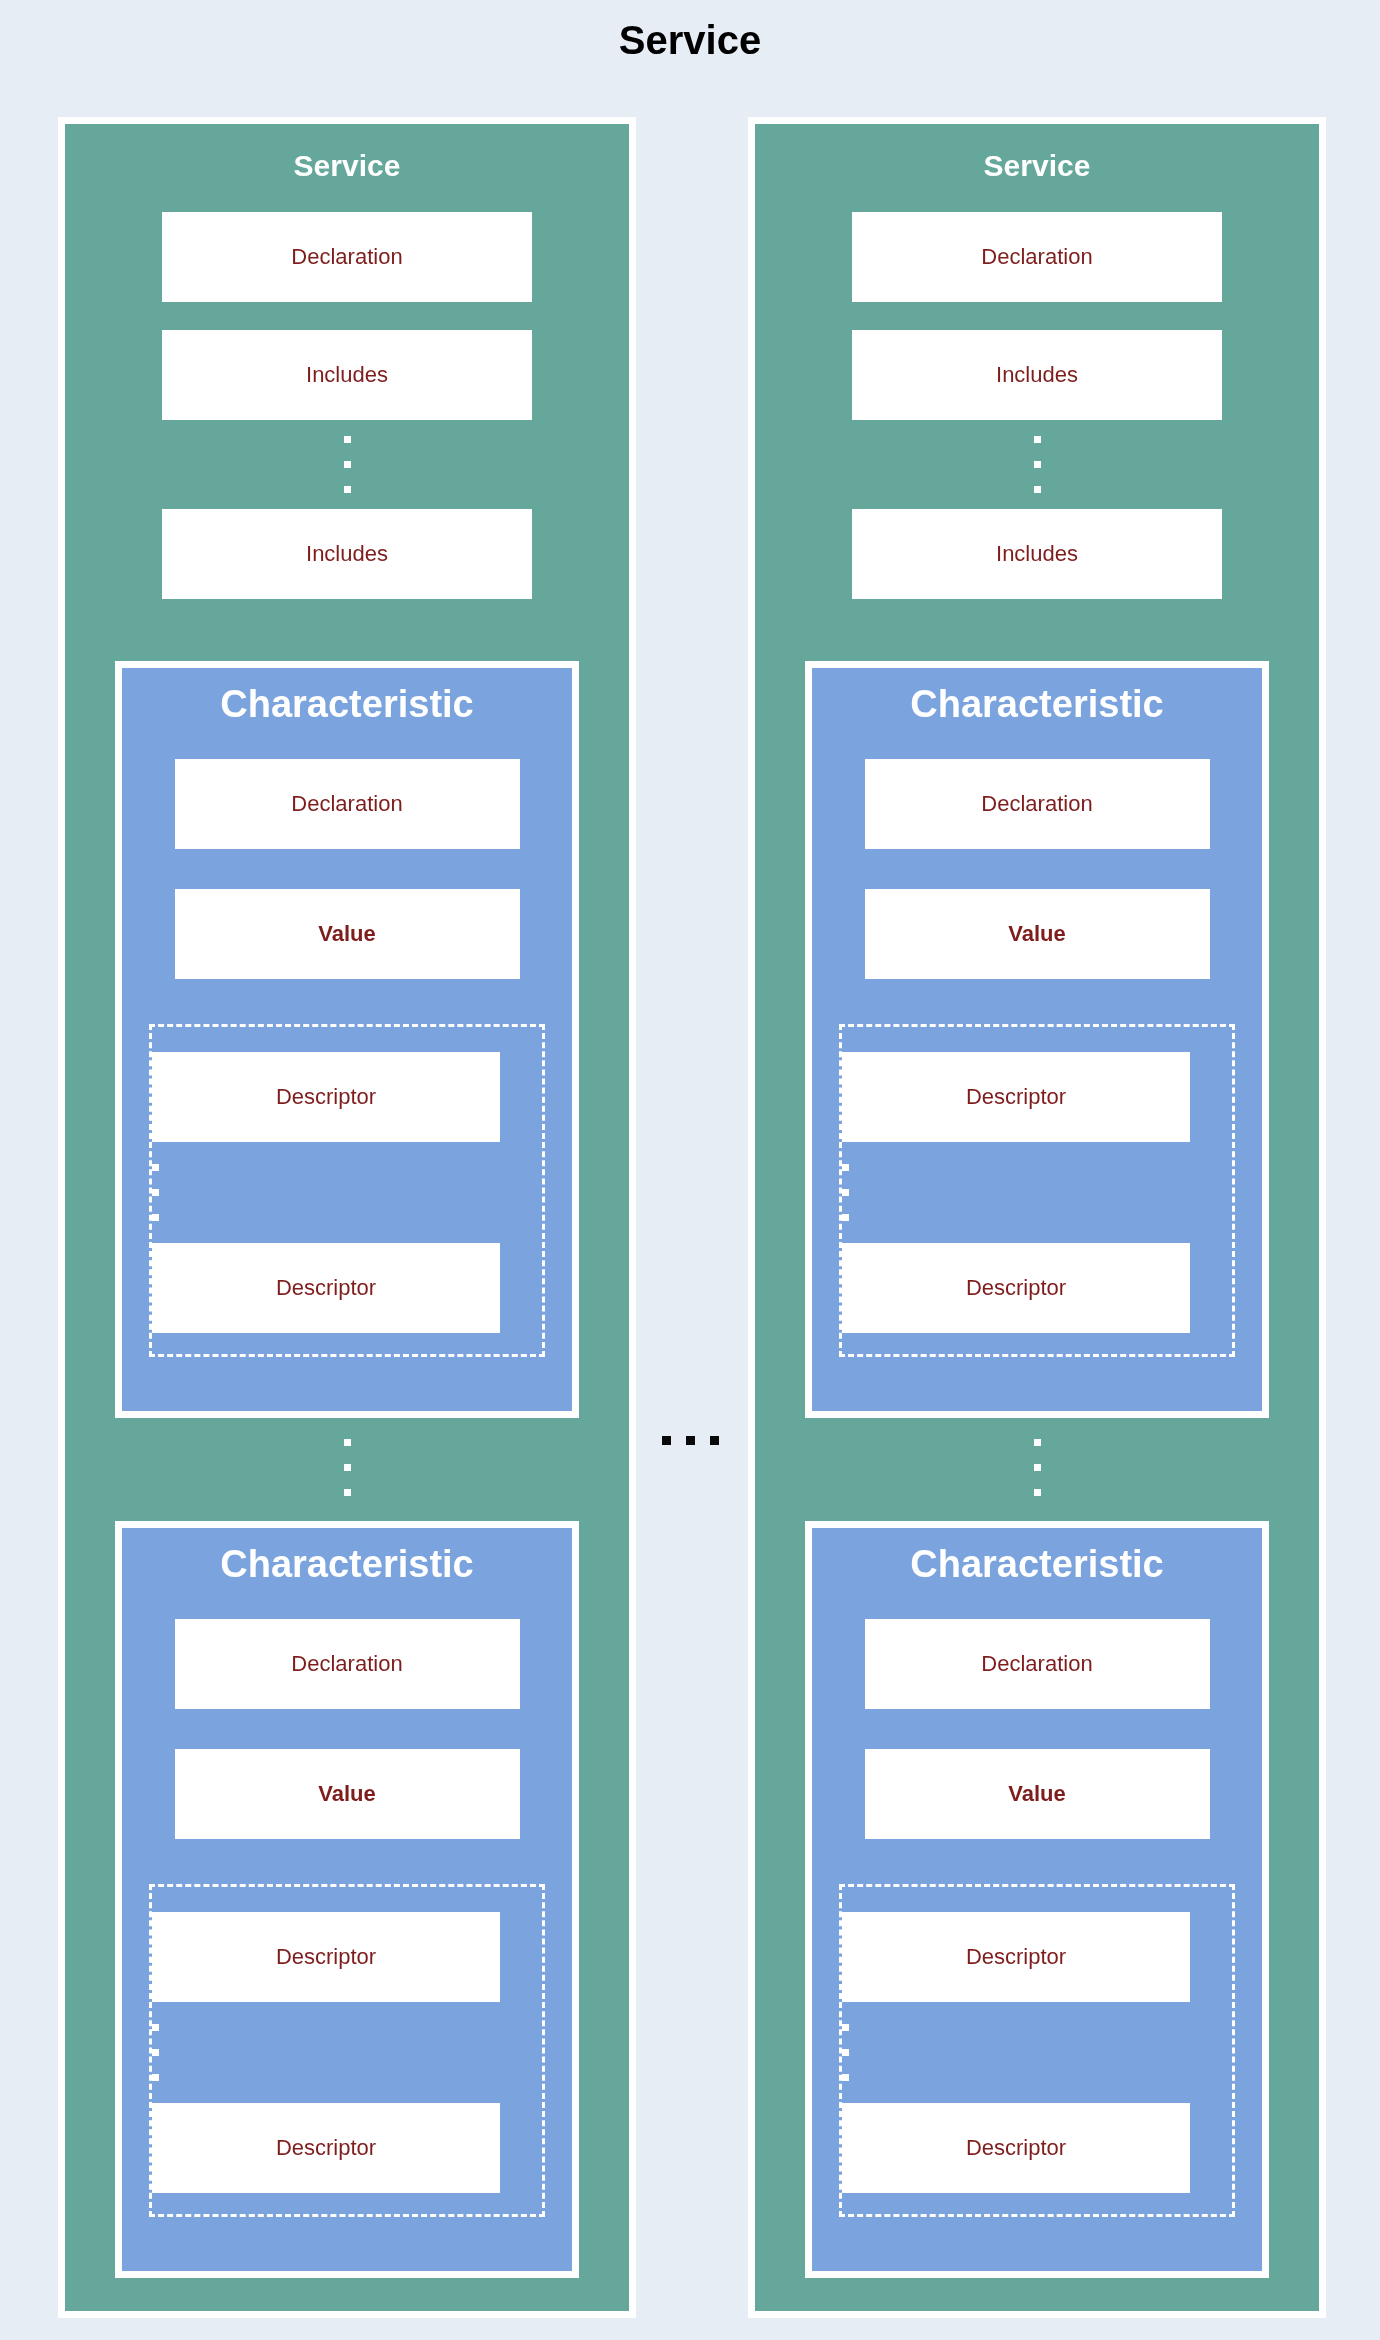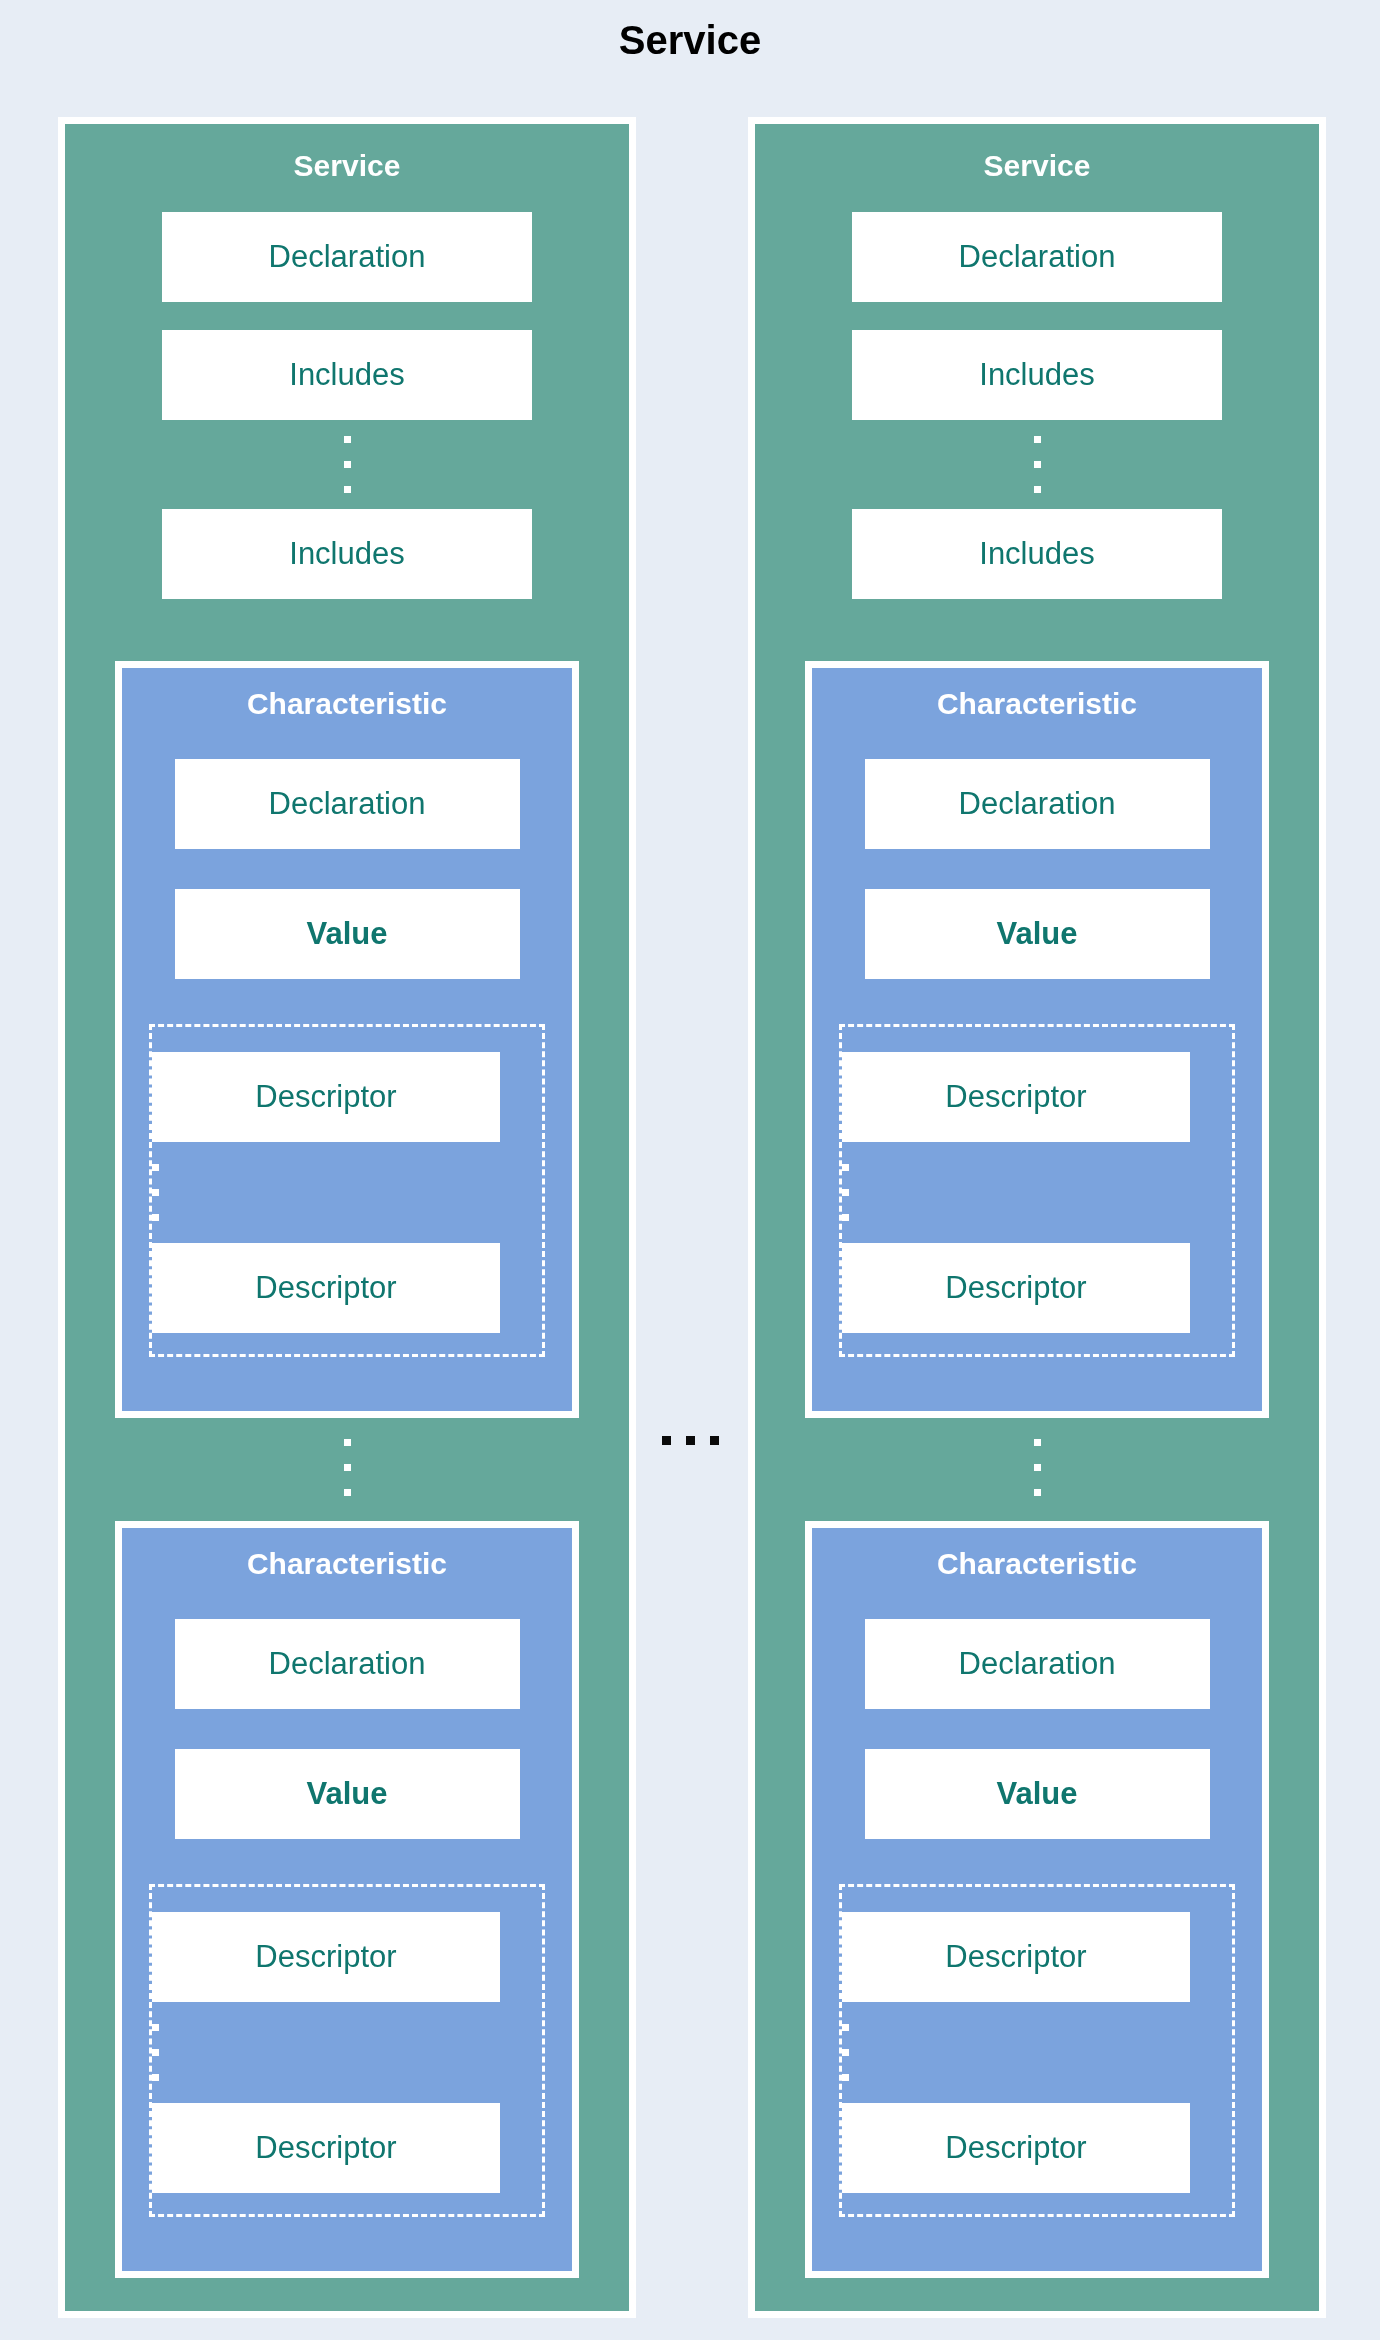--- a/index.html
+++ b/index.html
@@ -23,23 +23,23 @@
     background:var(--teal,#65a89b);
     width:100%;height:100%;
     display:flex;flex-direction:column;align-items:center;
     box-sizing:border-box;
   }
   .service-header{
     margin-top:26px;height:32px;line-height:32px;
     font-size:30px;font-weight:bold;color:#ffffff;text-align:center;
   }
   .wbox{
-    background:#ffffff;color:#0f766e;
+    background:#ffffff;color:#7f1d1d;
     display:flex;align-items:center;justify-content:center;
-    font-size:31px;flex-shrink:0;
+    font-size:22px;flex-shrink:0;
   }
   .svc-box{width:370px;height:90px;}
   .svc-decl{margin-top:30px;}
   .svc-incl{margin-top:28px;}
   .vdots{
     display:flex;flex-direction:column;align-items:center;
     gap:18px;padding:16px 0;flex-shrink:0;
   }
   .vdots .dot{width:7px;height:7px;background:#ffffff;}
   .vdots.mid{padding:21px 0;}
@@ -48,21 +48,21 @@
     margin-top:62px;flex-shrink:0;
   }
   .char-box.second{margin-top:4px;}
   .char-body{
     background:var(--blue,#7ba3dd);
     width:100%;display:flex;flex-direction:column;align-items:center;
     box-sizing:border-box;padding-bottom:54px;
   }
   .char-header{
     margin-top:20px;height:32px;line-height:32px;
-    font-size:30px;font-weight:bold;color:#ffffff;text-align:center;
+    font-size:38px;font-weight:bold;color:#ffffff;text-align:center;
   }
   .char-decl{margin-top:39px;}
   .char-val{margin-top:40px;font-weight:bold;}
   .char-wbox{width:345px;height:90px;}
   .desc-group{
     margin-top:45px;width:396px;height:333px;
     border:3px dashed #ffffff;box-sizing:border-box;
     display:flex;flex-direction:column;align-items:flex-start;flex-shrink:0;
   }
   .desc-wbox{width:348px;height:90px;margin-top:25px;}

